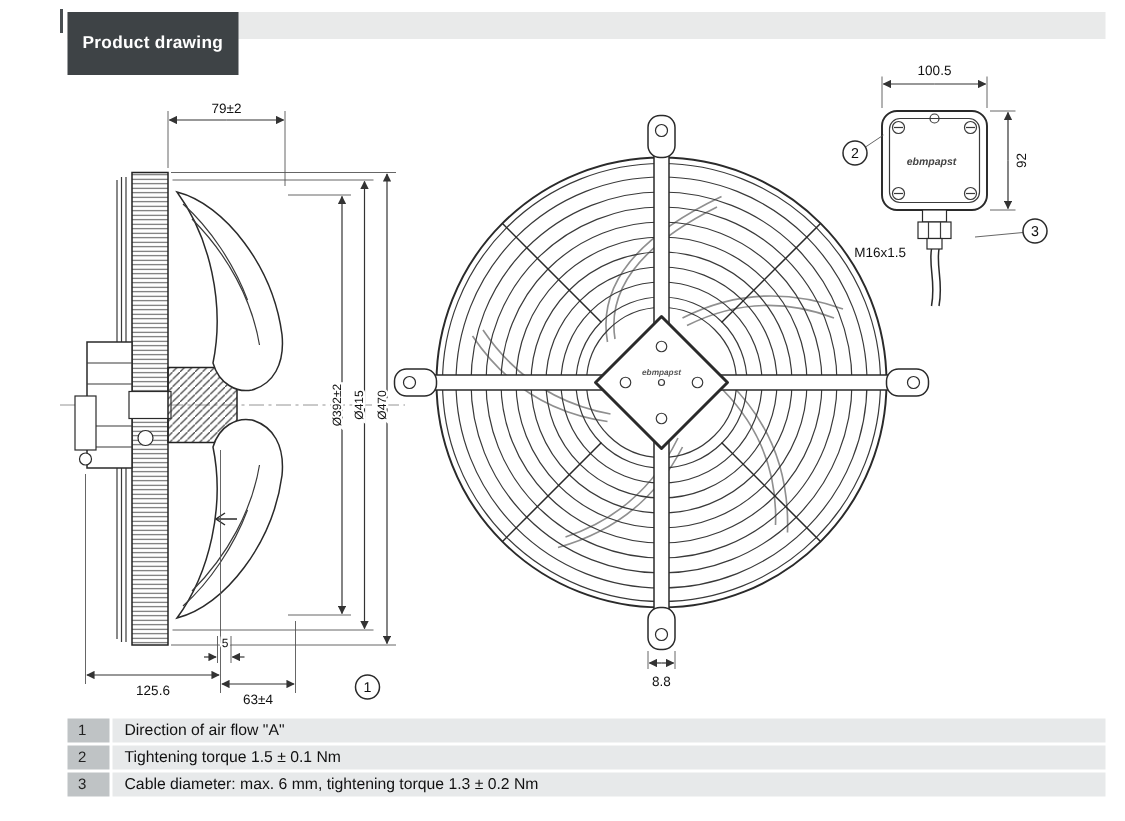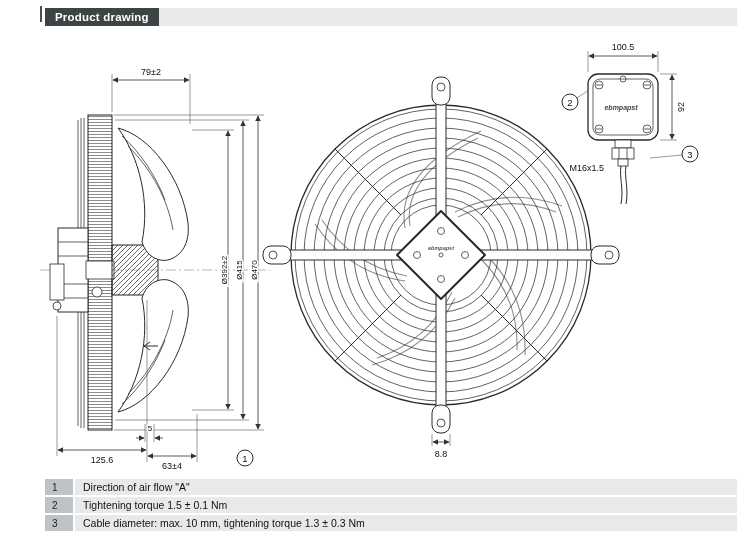--- a/index.html
+++ b/index.html
@@ -1,20 +1,20 @@
 <!DOCTYPE html>
 <html><head>
 <meta charset="utf-8">
 <style>
   html,body{margin:0;padding:0}
   body{width:750px;height:547px;background:#fff;font-family:"Liberation Sans",sans-serif;position:relative;overflow:hidden}
   .page-tick{position:absolute;left:40px;top:6px;width:2px;height:16px;background:#4a4f52}
   .hdr-strip{position:absolute;left:45px;top:8px;width:692px;height:18px;background:#e9eaea}
   .hdr-title{position:absolute;left:45px;top:8px;height:18px;background:#3e4346;color:#fff;
-             font-size:11.5px;font-weight:bold;line-height:18px;padding:0 10px;letter-spacing:.2px}
+             font-size:11.5px;font-weight:bold;line-height:18px;padding:12px 10px;letter-spacing:.2px}
   .drawing{position:absolute;left:0;top:28px}
   svg text{font-family:"Liberation Sans",sans-serif}
   .dim{font-size:9px;fill:#111;stroke:#fff;stroke-width:3px;paint-order:stroke;text-anchor:middle}
   .small{font-size:8px}
   .callout-num{font-size:9.5px;fill:#111;text-anchor:middle}
   .brand{font-size:7px;font-style:italic;font-weight:bold;fill:#444;text-anchor:middle}
   .brand-sm{font-size:5.5px;font-style:italic;font-weight:bold;fill:#555;text-anchor:middle}
   .g1{stroke:#2a2a2a;stroke-width:1;fill:none}
   .g13{stroke:#2a2a2a;stroke-width:1.3;fill:none}
   .g08{stroke:#3a3a3a;stroke-width:.8;fill:none}
@@ -275,15 +275,15 @@
   <div class="row">
     <div class="cell-num">1</div>
     <div class="cell-txt">Direction of air flow "A"</div>
   </div>
   <div class="row">
     <div class="cell-num">2</div>
     <div class="cell-txt">Tightening torque 1.5 ± 0.1 Nm</div>
   </div>
   <div class="row">
     <div class="cell-num">3</div>
-    <div class="cell-txt">Cable diameter: max. 10 mm, tightening torque 1.3 ± 0.3 Nm</div>
+    <div class="cell-txt">Cable diameter: max. 6 mm, tightening torque 1.3 ± 0.2 Nm</div>
   </div>
 </div>
 
 </body></html>

